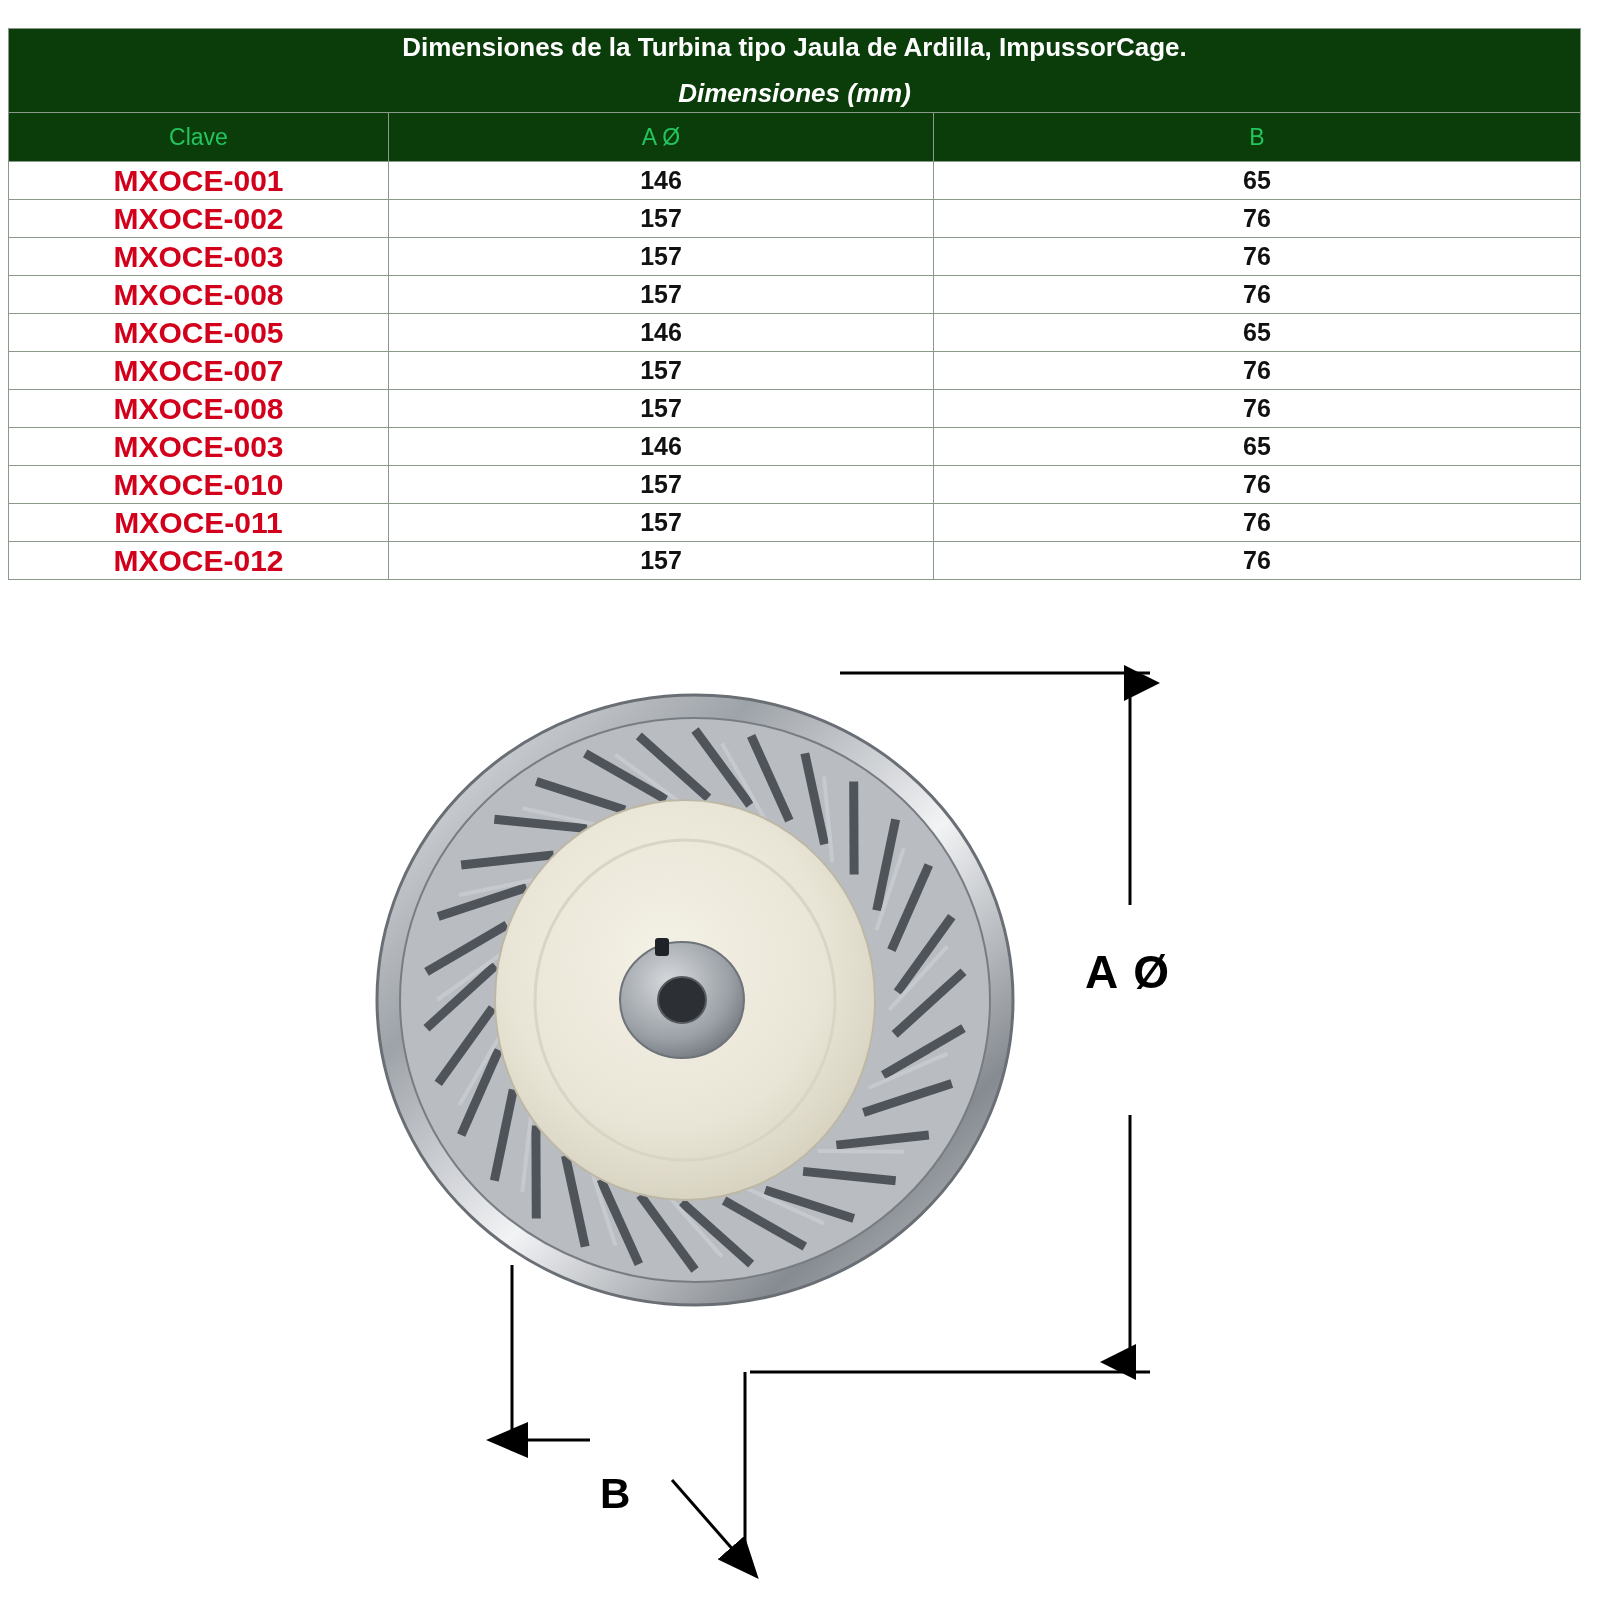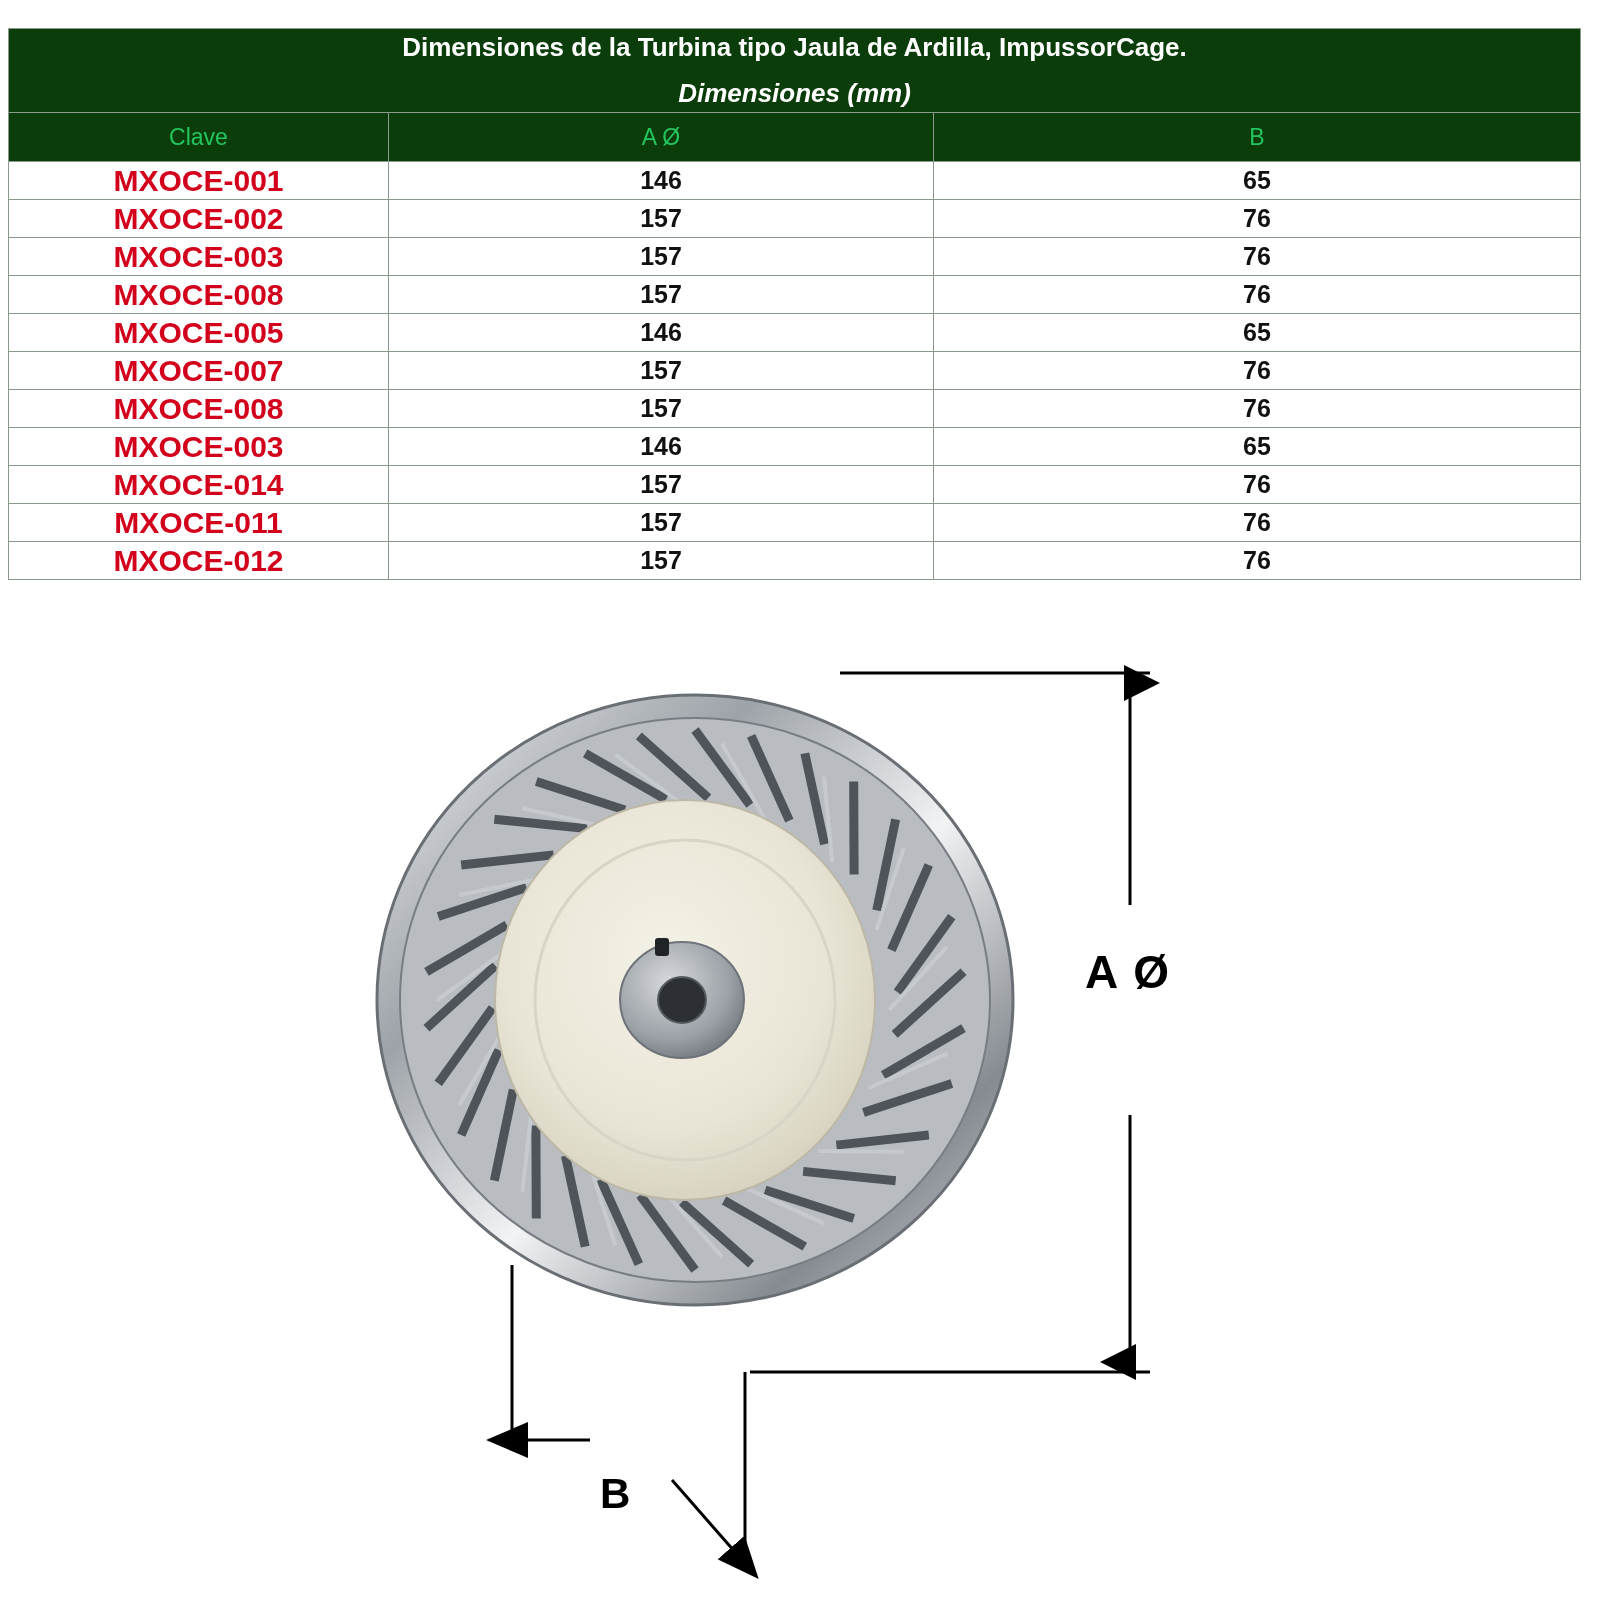--- a/index.html
+++ b/index.html
@@ -178,21 +178,21 @@
         <td class="cell-clave">MXOCE-008</td>
         <td class="cell-val">157</td>
         <td class="cell-val">76</td>
       </tr>
       <tr>
         <td class="cell-clave">MXOCE-003</td>
         <td class="cell-val">146</td>
         <td class="cell-val">65</td>
       </tr>
       <tr>
-        <td class="cell-clave">MXOCE-014</td>
+        <td class="cell-clave">MXOCE-010</td>
         <td class="cell-val">157</td>
         <td class="cell-val">76</td>
       </tr>
       <tr>
         <td class="cell-clave">MXOCE-011</td>
         <td class="cell-val">157</td>
         <td class="cell-val">76</td>
       </tr>
       <tr>
         <td class="cell-clave">MXOCE-012</td>

